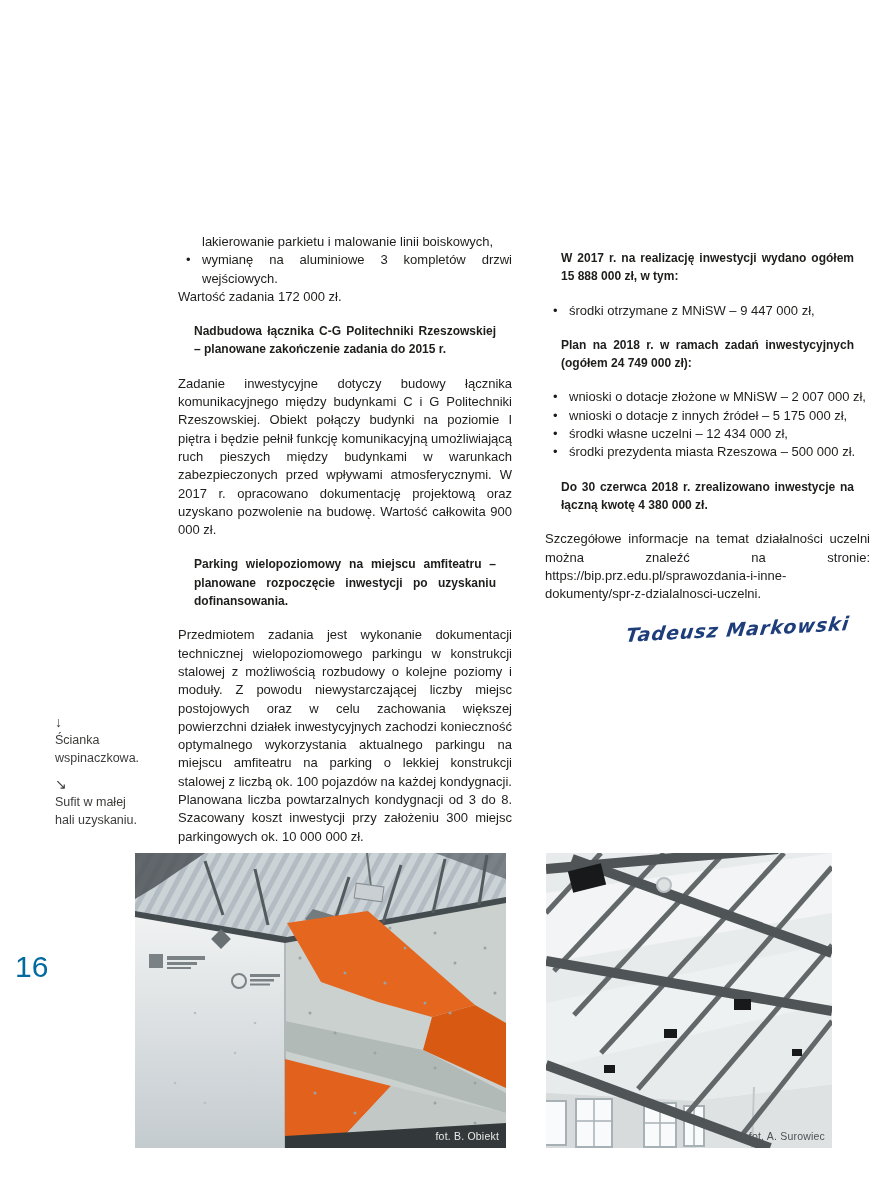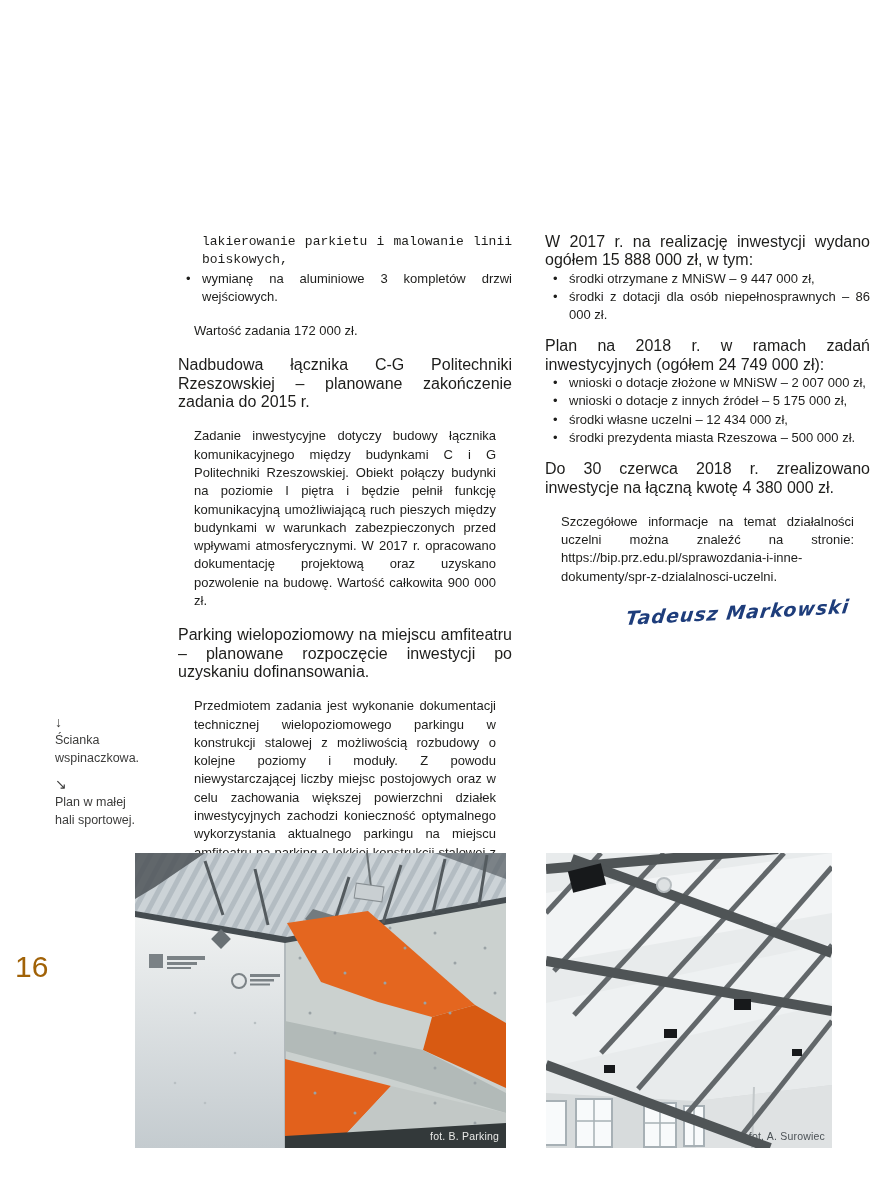--- a/index.html
+++ b/index.html
@@ -7,30 +7,30 @@
     width:884px;height:1200px;background:#ffffff;
     font-family:"Liberation Sans",sans-serif;color:#1d1d1b;
   }
   .page{position:relative;width:884px;height:1200px;background:#fff;overflow:hidden;}
 
   
   .col{position:absolute;top:233px;font-size:13px;line-height:18.3px;}
   .col-left{left:178px;width:334px;}
   .col-right{left:545px;width:325px;}
   .block + .block{margin-top:13px;}
-  h3{font-size:16px;line-height:18.3px;font-weight:normal;margin:0;text-align:justify;}
-  p{margin:16px;text-align:justify;}
+  h3{font-size:12px;line-height:18.3px;font-weight:bold;margin:16px;text-align:justify;}
+  p{margin:0;text-align:justify;}
   .li{display:flex;}
   .dot{flex:0 0 16px;padding-left:8px;}
   .dot::before{content:"\2022";}
   .li-text{flex:1;text-align:justify;}
-  .li.no-dot{padding-left:24px;font-family:Liberation Mono, monospace;}
-
-  
-  .page-number{position:absolute;left:15px;top:950px;font-size:30px;line-height:34px;color:#a16207;}
+  .li.no-dot{padding-left:24px;}
+
+  
+  .page-number{position:absolute;left:15px;top:950px;font-size:30px;line-height:34px;color:#0369a1;}
 
   
   .margin-notes{position:absolute;left:55px;top:714px;width:92px;font-size:12.5px;line-height:18px;color:#3c3c3b;}
   .note + .note{margin-top:9px;}
   .arrow{font-size:14px;line-height:17px;color:#3c3c3b;}
 
   
   .photo{position:absolute;top:853px;}
   .photo-left{left:135px;width:371px;height:295px;}
   .photo-right{left:546px;width:286px;height:295px;}
@@ -54,21 +54,21 @@
 
   <div class="page-number">16</div>
 
   <div class="margin-notes">
     <div class="note">
       <div class="arrow">↓</div>
       <div class="note-text">Ścianka wspinaczkowa.</div>
     </div>
     <div class="note">
       <div class="arrow">↘</div>
-      <div class="note-text">Plan w małej hali sportowej.</div>
+      <div class="note-text">Sufit w małej hali uzyskaniu.</div>
     </div>
   </div>
 
   <div class="col col-left">
     <div class="block">
       <div class="li no-dot">
         <span class="li-text">lakierowanie parkietu i malowanie linii boiskowych,</span>
       </div>
       <div class="li">
         <span class="dot"></span>
@@ -87,24 +87,20 @@
       <p>Przedmiotem zadania jest wykonanie dokumentacji technicznej wielopoziomowego parkingu w konstrukcji stalowej z możliwością rozbudowy o kolejne poziomy i moduły. Z powodu niewystarczającej liczby miejsc postojowych oraz w celu zachowania większej powierzchni działek inwestycyjnych zachodzi konieczność optymalnego wykorzystania aktualnego parkingu na miejscu amfiteatru na parking o lekkiej konstrukcji stalowej z liczbą ok. 100 pojazdów na każdej kondygnacji. Planowana liczba powtarzalnych kondygnacji od 3 do 8. Szacowany koszt inwestycji przy założeniu 300 miejsc parkingowych ok. 10 000 000 zł.</p>
     </div>
   </div>
 
   <div class="col col-right">
     <div class="block">
       <h3>W 2017 r. na realizację inwestycji wydano ogółem 15 888 000 zł, w tym:</h3>
       <div class="li">
         <span class="dot"></span>
         <span class="li-text">środki otrzymane z MNiSW – 9 447 000 zł,</span>
-      </div>
-      <div class="li">
-        <span class="dot"></span>
-        <span class="li-text">środki z dotacji dla osób niepełnosprawnych – 86 000 zł.</span>
       </div>
     </div>
 
     <div class="block">
       <h3>Plan na 2018 r. w ramach zadań inwestycyjnych (ogółem 24 749 000 zł):</h3>
       <div class="li">
         <span class="dot"></span>
         <span class="li-text">wnioski o dotacje złożone w MNiSW – 2 007 000 zł,</span>
       </div>
       <div class="li">
@@ -212,21 +208,21 @@
         </g>
         <g fill="#b9c0c3">
           <circle cx="60" cy="160" r="1.3"></circle>
             <circle cx="100" cy="200" r="1.3"></circle>
             <circle cx="40" cy="230" r="1.3"></circle>
           <circle cx="120" cy="170" r="1.3"></circle>
             <circle cx="70" cy="250" r="1.3"></circle>
         </g>
       </g>
     </svg>
-    <span class="caption light">fot. B. Parking</span>
+    <span class="caption light">fot. B. Obiekt</span>
   </div>
 
   <div class="photo photo-right">
     <svg viewBox="0 0 286 295" xmlns="http://www.w3.org/2000/svg">
       <rect width="286" height="295" fill="#e8ebec"></rect>
       <g>
         <polygon points="0,40 286,0 286,60 0,110" fill="#f2f4f5"></polygon>
         <polygon points="0,150 286,90 286,150 0,215" fill="#eef1f2"></polygon>
       </g>
       <g>

